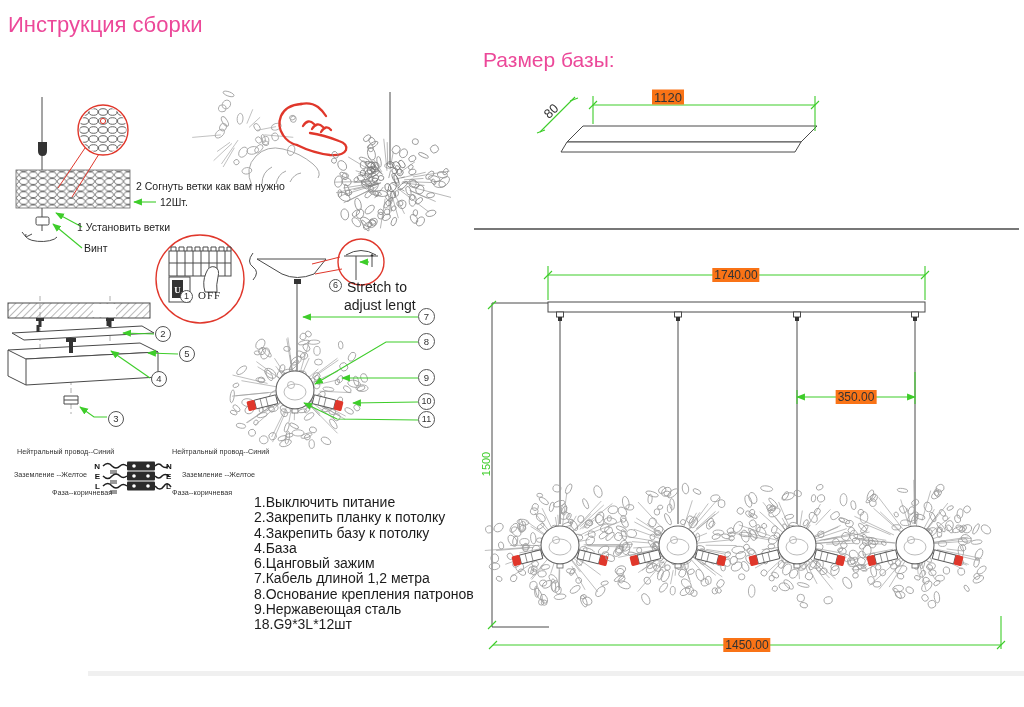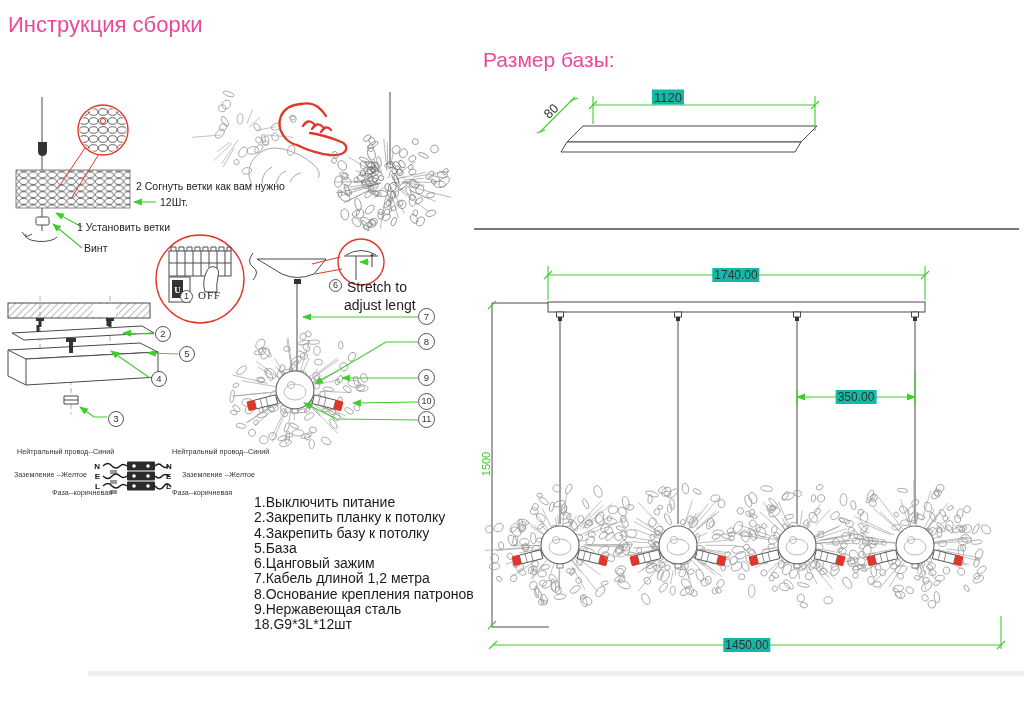--- a/index.html
+++ b/index.html
@@ -18,21 +18,21 @@
   .gfill{fill:var(--green)}
   .wire{stroke:#1e1e1e;stroke-width:1.5;fill:none}
   .wl{font:bold 8px "Liberation Sans",sans-serif;fill:#111}
   .wsw{font:bold 9px "Liberation Serif",serif;fill:#fff}
   .t{position:absolute;white-space:nowrap;color:#1d1d1d}
   .hd{font-size:21px;color:#ec4899}
   .small{font-size:10.5px}
   .en{font-size:14px}
   .circ{position:absolute;box-sizing:border-box;border:1px solid #555;border-radius:50%;
         background:#fff;color:#333;display:flex;align-items:center;justify-content:center;line-height:1}
-  .dim{position:absolute;white-space:nowrap;color:#333;background:#14b8a6;padding:0 2px;
+  .dim{position:absolute;white-space:nowrap;color:#333;background:#f97316;padding:0 2px;
        transform:translate(-50%,-50%);font-size:12px}
   .nobg{background:none}
   .grn{color:var(--green)}
   .serif{font-family:"Liberation Serif",serif;letter-spacing:1px}
   .wlab{position:absolute;white-space:nowrap;color:#333;font-size:7.2px}
   .parts{position:absolute;left:254px;top:495px;color:#1c1c1c;font-size:14px;line-height:15.3px}
 </style>
 </head>
 <body>
 
@@ -1251,21 +1251,21 @@
 <div class="wlab" style="left:14px;top:470px">Заземление --Желтое</div>
 <div class="wlab" style="left:52px;top:488px">Фаза--коричневая</div>
 <div class="wlab" style="left:172px;top:447px">Нейтральный провод--Синий</div>
 <div class="wlab" style="left:182px;top:470px">Заземление --Желтое</div>
 <div class="wlab" style="left:172px;top:488px">Фаза--коричневая</div>
 
 <div class="parts">
   <div>1.Выключить питание</div>
   <div>2.Закрепить планку к потолку</div>
   <div>4.Закрепить базу к потолку</div>
-  <div>5.База</div>
+  <div>4.База</div>
   <div>6.Цанговый зажим</div>
   <div>7.Кабель длиной 1,2 метра</div>
   <div>8.Основание крепления патронов</div>
   <div>9.Нержавеющая сталь</div>
   <div>18.G9*3L*12шт</div>
 </div>
 
 <div class="t hd" style="left:483px;top:48px">Размер базы:</div>
 
 <div class="dim" style="left:668px;top:97px;font-size:13px">1120</div>

